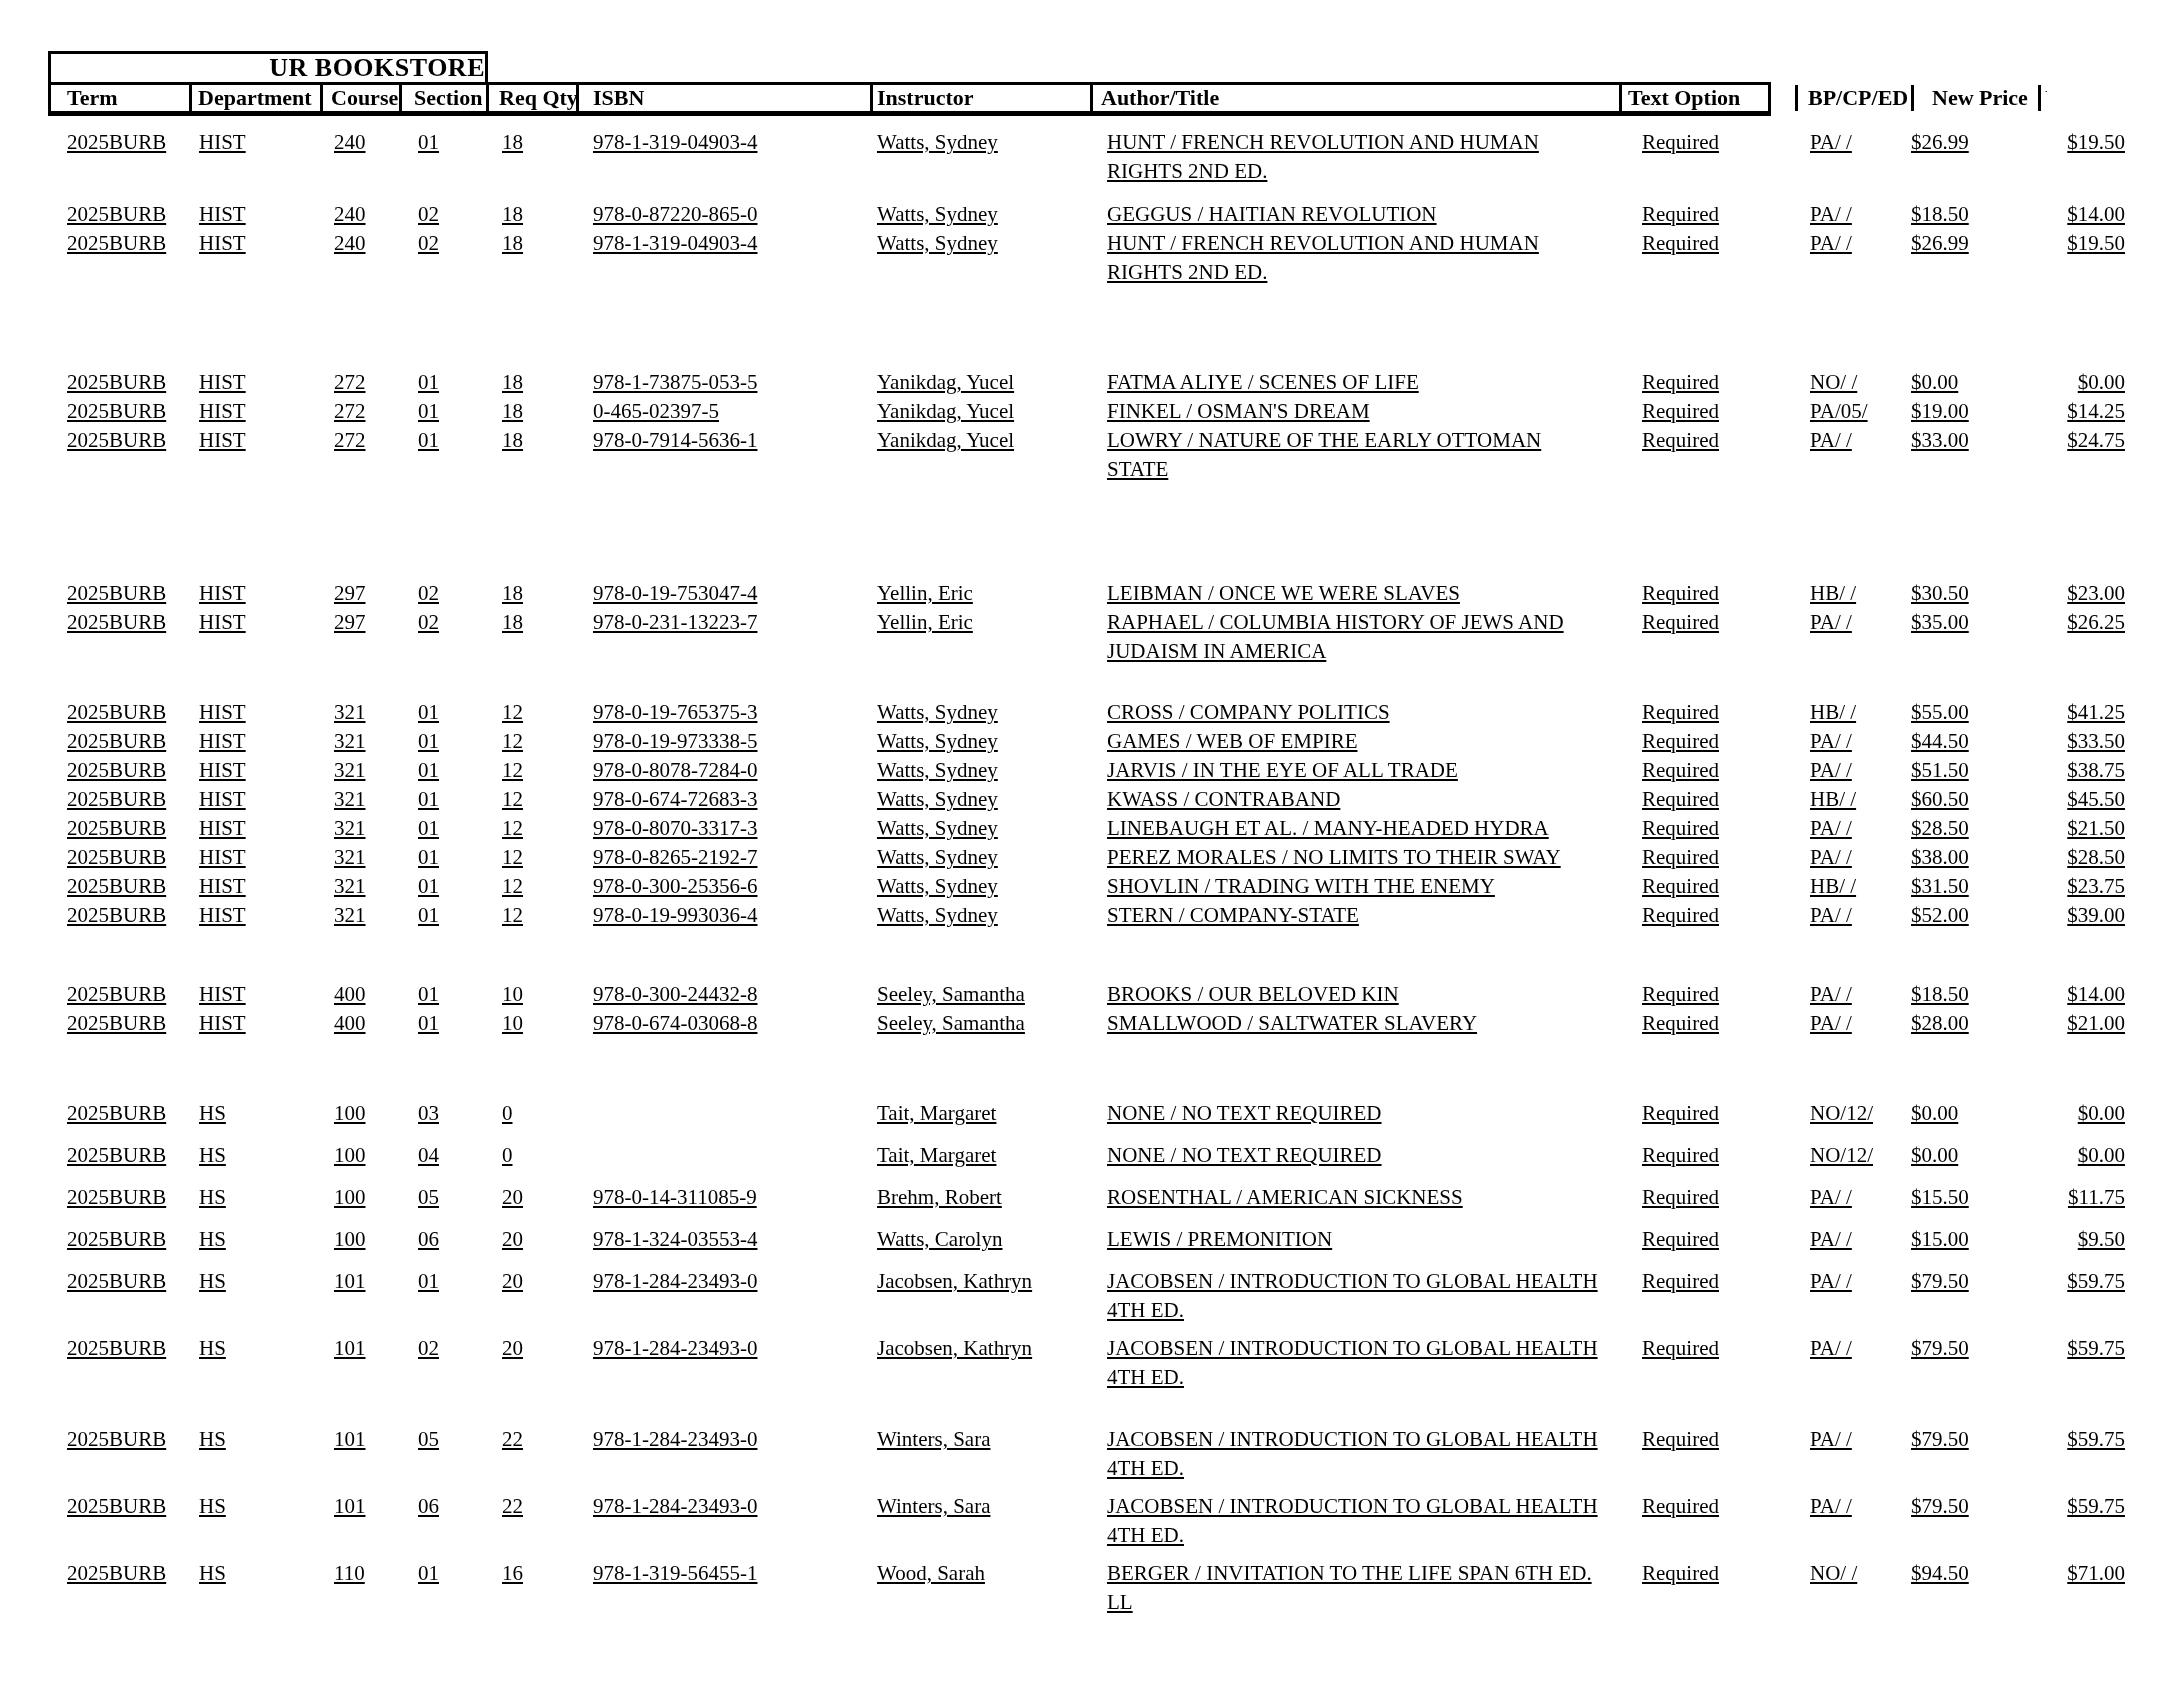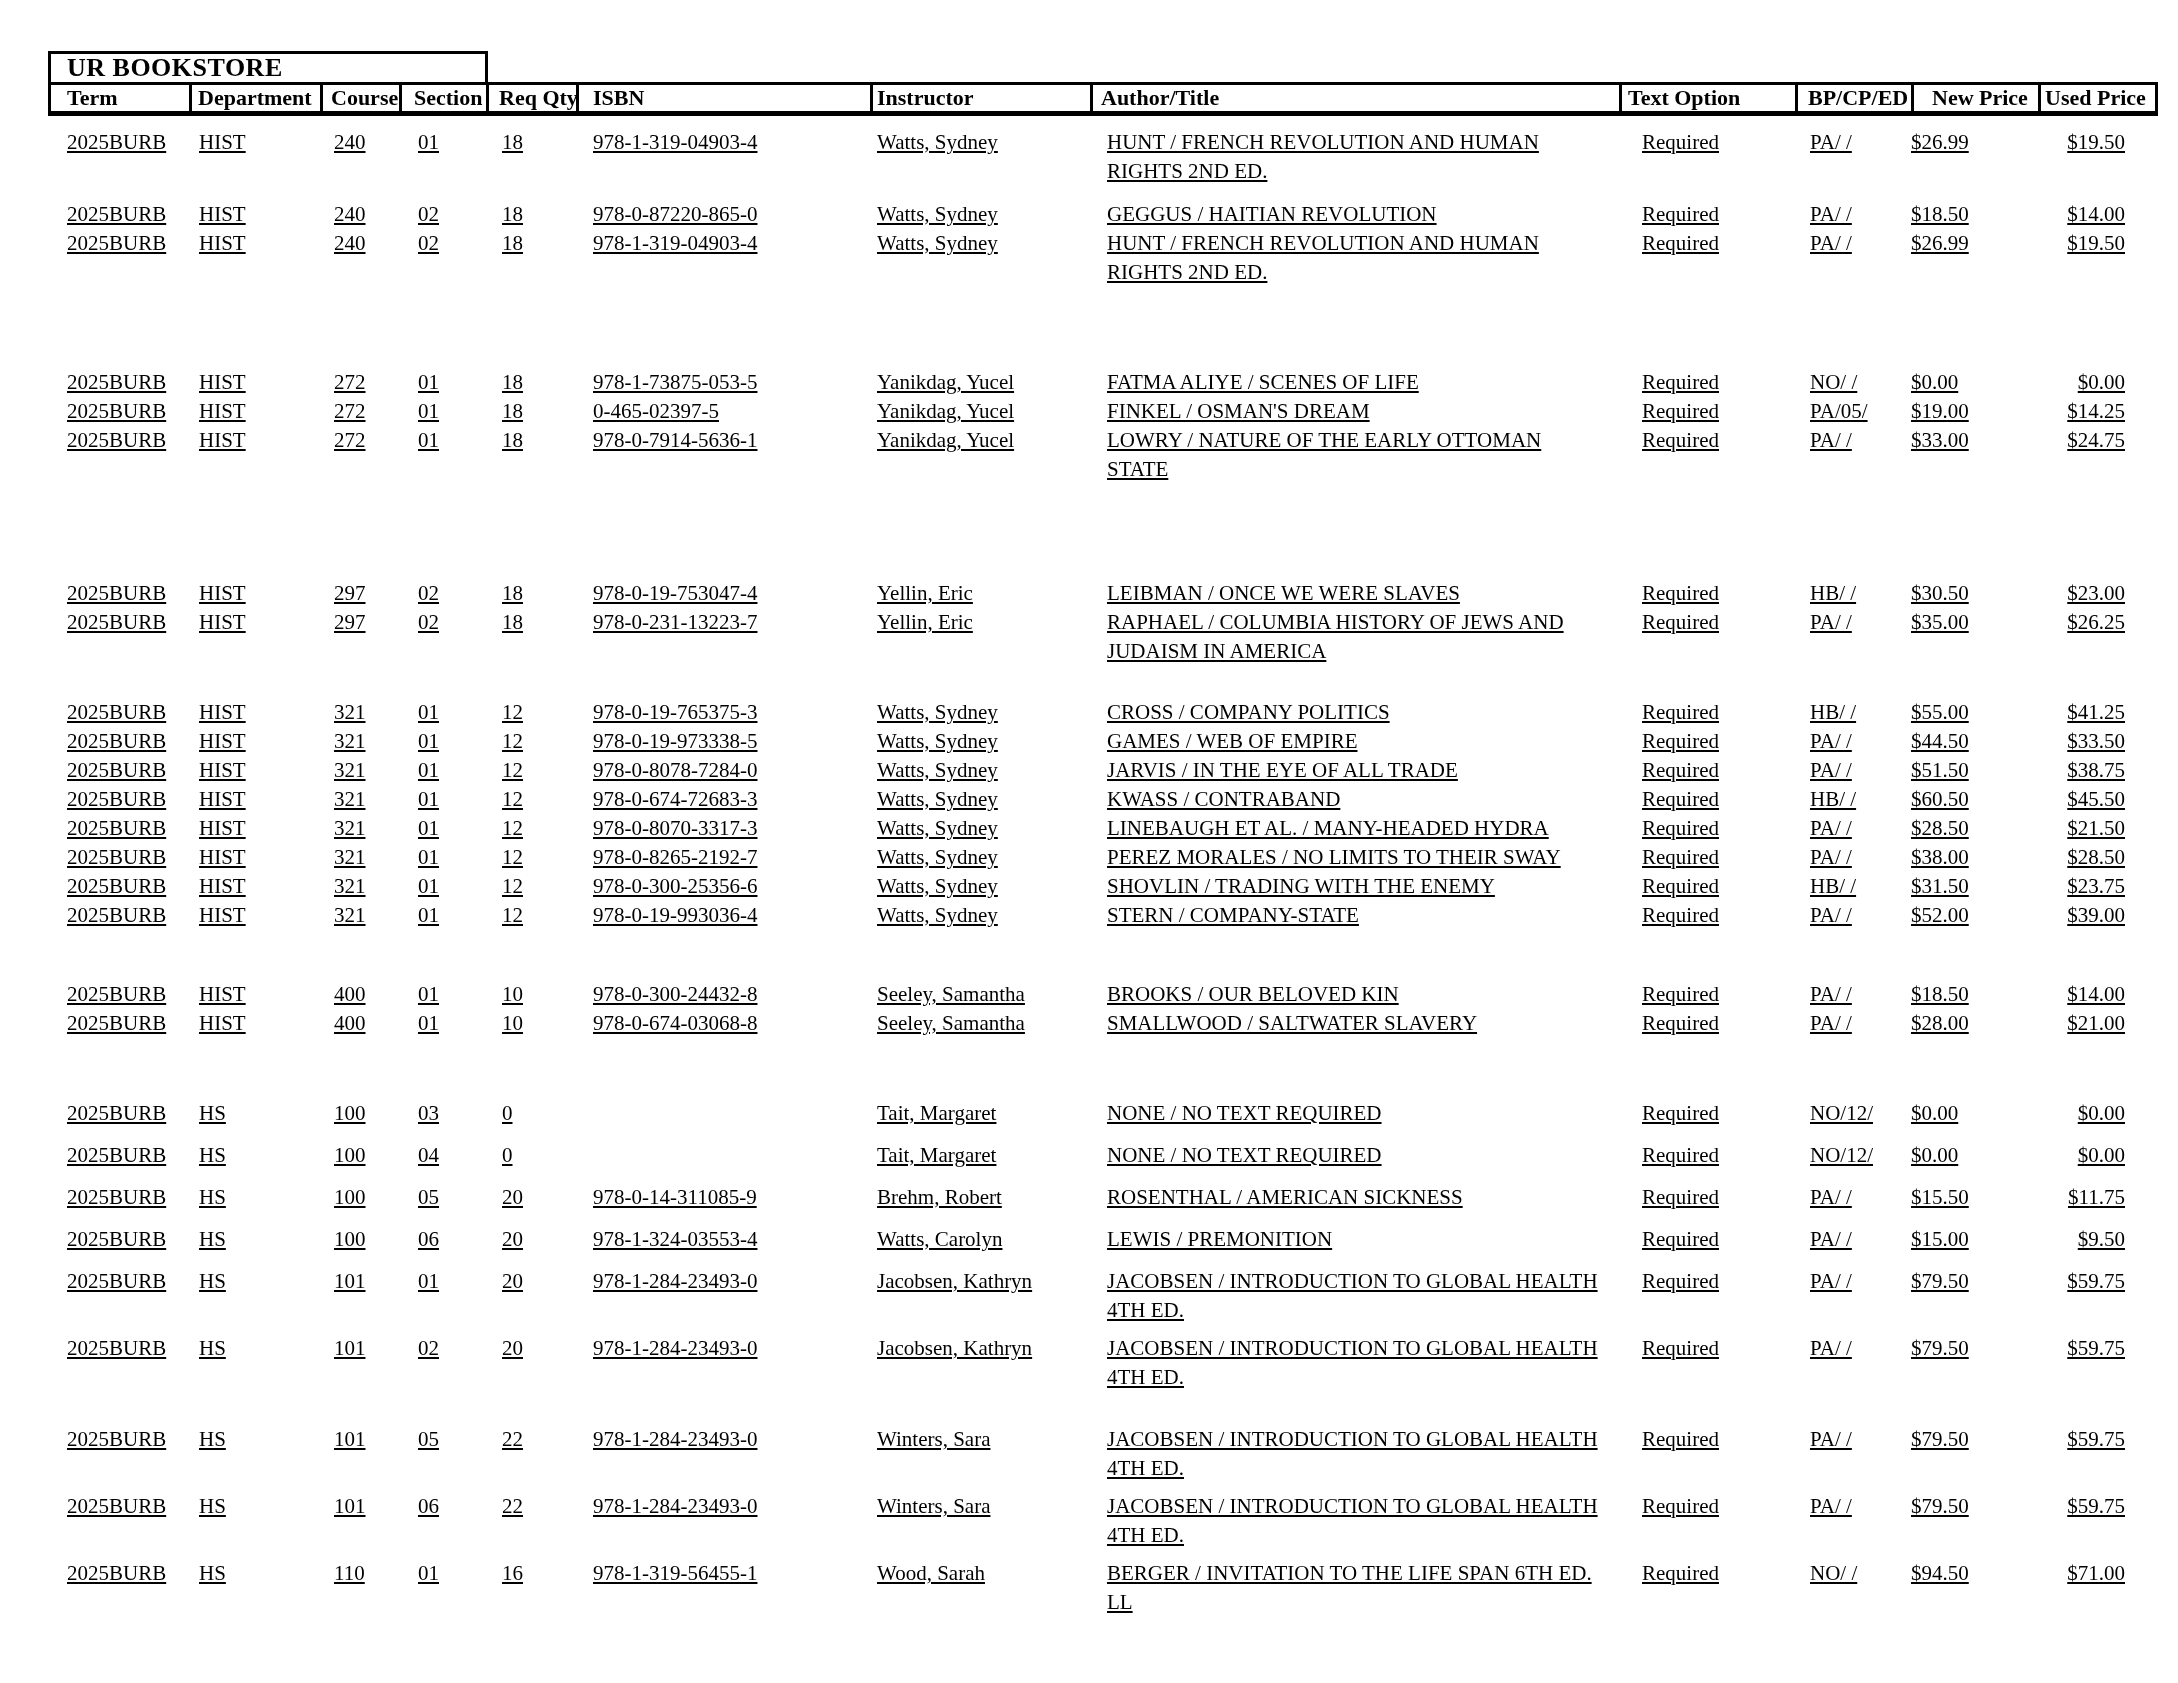--- a/index.html
+++ b/index.html
@@ -2,24 +2,24 @@
 <html><head>
 <meta charset="utf-8">
 <style>
   html,body{margin:0;padding:0;background:#ffffff;}
   .page{position:relative;width:2178px;height:1683px;background:#ffffff;color:#000;
         font-family:"Liberation Serif", serif;overflow:hidden;}
   .sheet{position:absolute;left:48px;top:51px;width:2119px;}
 
   
   .titlebox{box-sizing:border-box;width:440px;height:31px;border:3px solid #000;border-bottom:none;
-            font-weight:bold;font-size:26px;line-height:28px;padding-left:16px;letter-spacing:0.5px;}
+            font-weight:bold;font-size:26px;line-height:28px;padding-left:16px;letter-spacing:0.5px;text-align:right;}
 
   
-  .hrow{display:flex;box-sizing:border-box;width:2110px;border:3px solid #000;border-bottom:5px solid #000;}
+  .hrow{display:flex;box-sizing:border-box;width:1723px;border:3px solid #000;border-bottom:5px solid #000;}
   .hc{box-sizing:border-box;border-right:3px solid #000;font-weight:bold;font-size:22px;line-height:23px;
       padding:1px 2px 2px 10px;white-space:nowrap;overflow:hidden;}
   .hc:last-child{border-right:none;}
 
   
   .hc.c0{flex:0 0 141px}.hc.c1{flex:0 0 131px}.hc.c2{flex:0 0 79px}.hc.c3{flex:0 0 87px}
   .hc.c4{flex:0 0 90px}.hc.c5{flex:0 0 294px}.hc.c6{flex:0 0 220px}.hc.c7{flex:0 0 529px}
   .hc.c8{flex:0 0 176px}.hc.c9{flex:0 0 116px}.hc.c10{flex:0 0 127px}.hc.c11{flex:1 1 auto}
   .hc.c0{padding-left:16px}.hc.c1{padding-left:6px}.hc.c2{padding-left:8px}.hc.c3{padding-left:12px}
   .hc.c4{padding-left:10px}.hc.c5{padding-left:14px}.hc.c6{padding-left:4px}.hc.c7{padding-left:8px}

